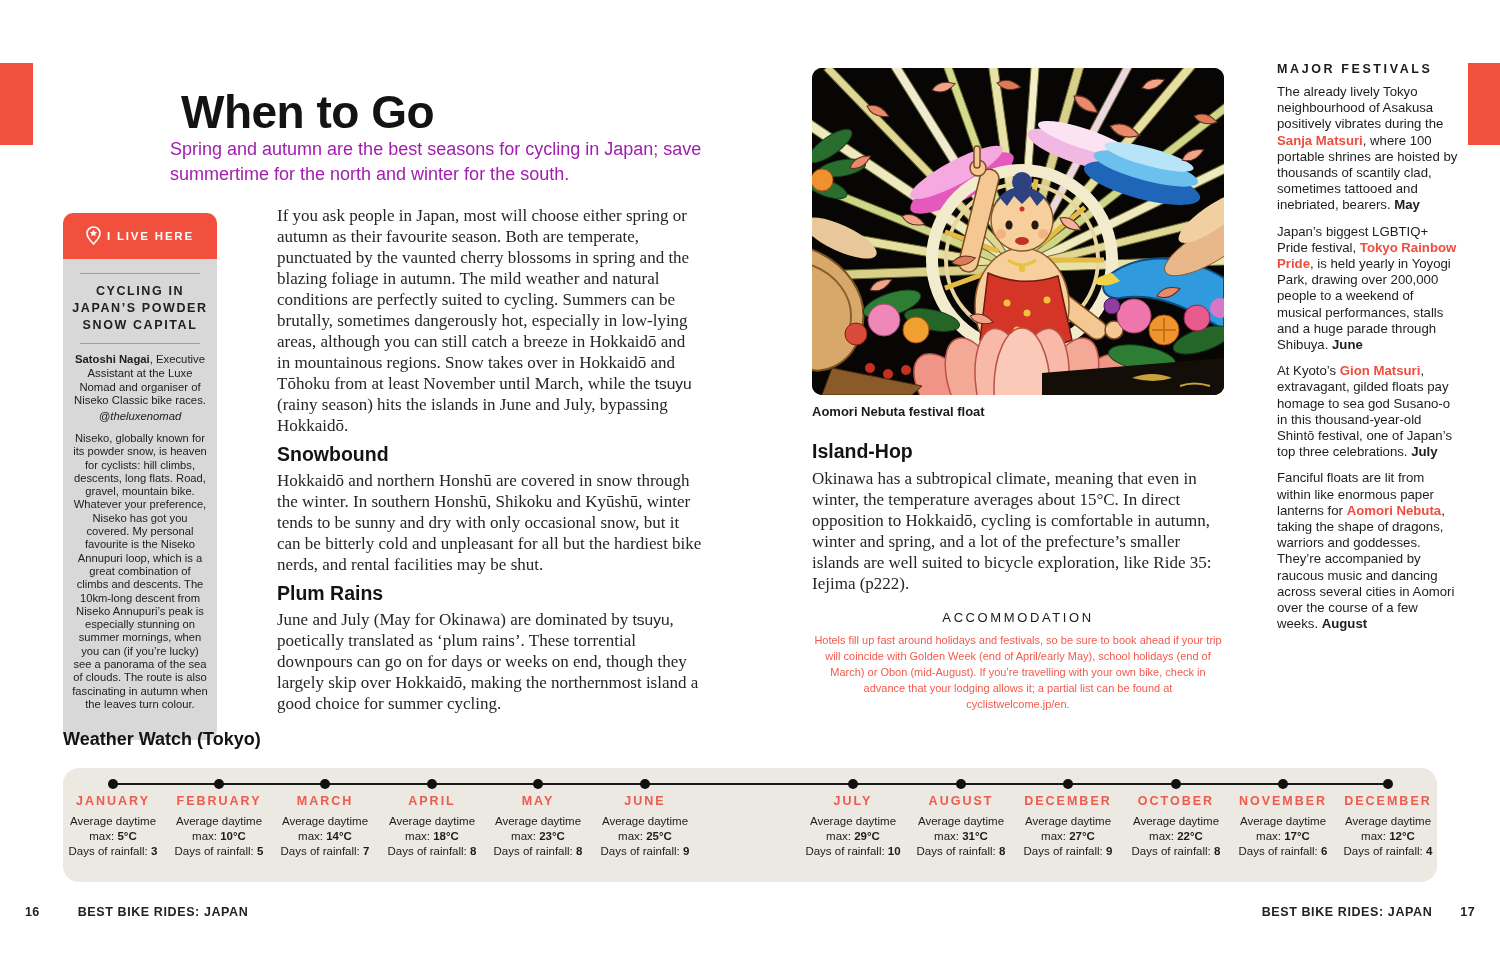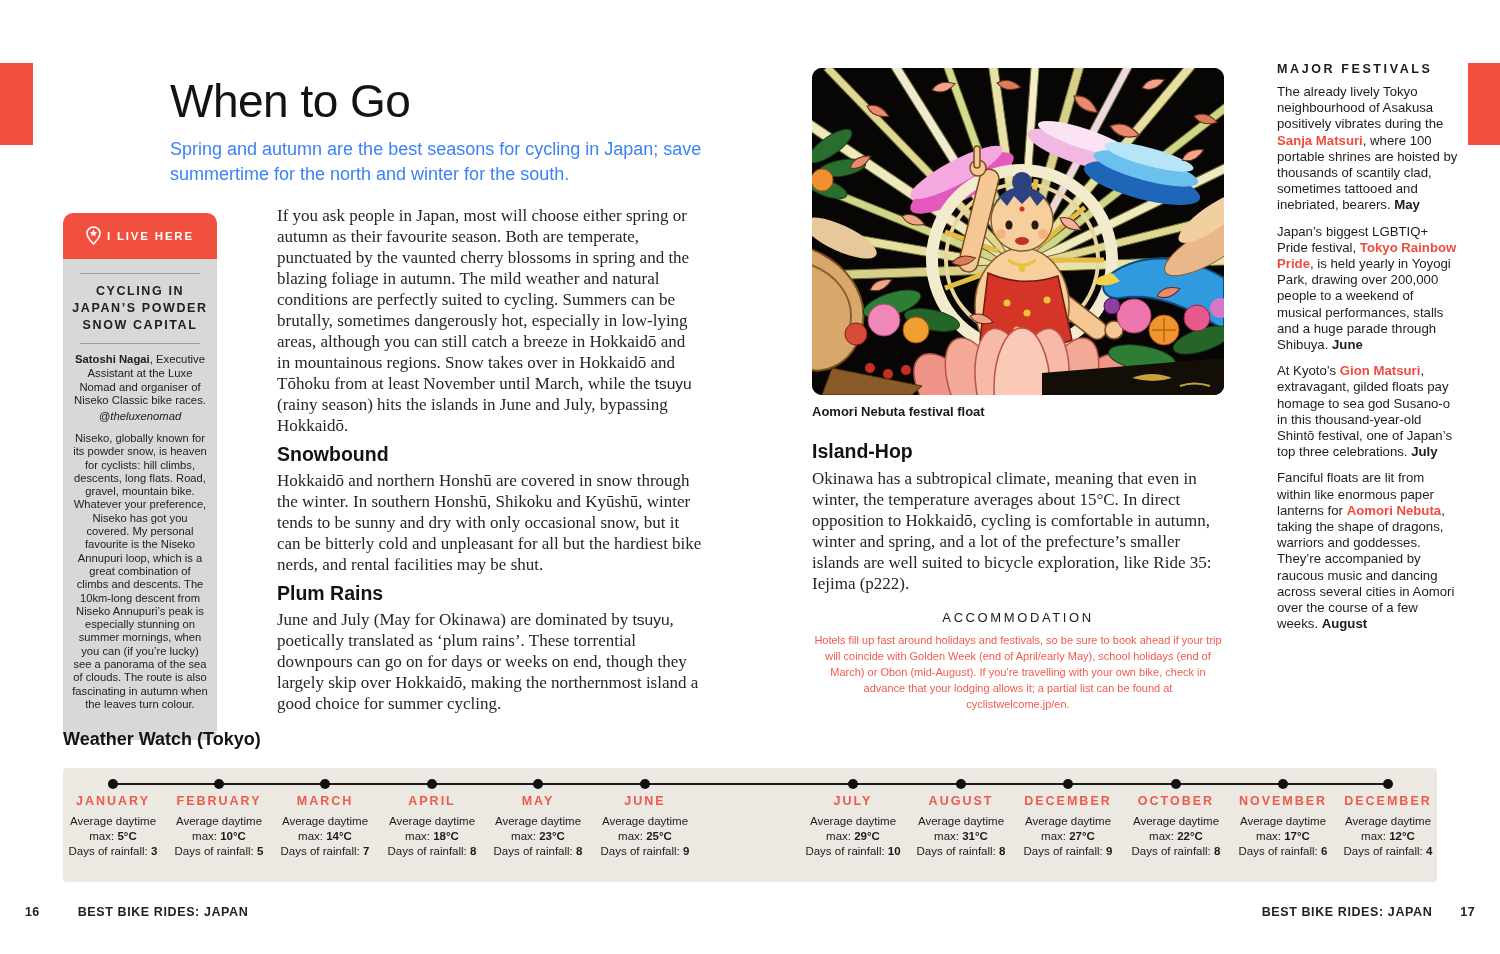--- a/index.html
+++ b/index.html
@@ -3,24 +3,24 @@
 <meta charset="utf-8">
 <style>
   html,body{margin:0;padding:0;background:#ffffff;}
   #page{position:relative;width:1500px;height:954px;background:#ffffff;overflow:hidden;
         font-family:"Liberation Sans",sans-serif;color:#1c1c1a;}
 
   .red-block{position:absolute;top:63px;height:82px;background:#f2503f;}
   .red-block.left{left:0;width:33px;}
   .red-block.right{right:0;width:32px;}
 
-  .page-title{position:absolute;left:170px;top:74px;font-size:46px;font-weight:400;
-              letter-spacing:-0.5px;color:#131313;margin:0;}
+  .page-title{position:absolute;left:170px;top:74px;font-size:46px;font-weight:700;
+              letter-spacing:-0.5px;color:#131313;margin:11px;}
   .intro{position:absolute;left:170px;top:137px;width:540px;font-size:18px;line-height:25px;
-         color:#3b82f6;margin:0;}
+         color:#a21caf;margin:0;}
 
   
   .live-box{position:absolute;left:63px;top:213px;width:154px;}
   .live-header{background:#f2503f;border-radius:10px 10px 0 0;height:46px;display:flex;
                align-items:center;justify-content:center;gap:6px;color:#fff;
                font-size:11.5px;font-weight:700;letter-spacing:1.8px;}
   .live-body{background:#d8d8d8;border-radius:0 0 10px 10px;padding:10px 9px 29px;text-align:center;}
   .live-rule{border:none;border-top:1.5px solid #9d9d9d;width:120px;margin:4px auto 9px;}
   .live-rule.below{margin:9px auto 9px;}
   .live-title{font-size:12.5px;font-weight:700;letter-spacing:1.6px;line-height:17px;margin:0;color:#202020;}
@@ -45,21 +45,21 @@
 
   
   .right-col{position:absolute;left:1277px;top:62px;width:181px;}
   .fest-h{font-size:12.5px;font-weight:700;letter-spacing:2.6px;margin:0 0 8px;color:#1b1b1b;}
   .fest-p{font-size:13.2px;line-height:16.2px;margin:0 0 10px;color:#1d1d1b;}
   .red-link{color:#f04c3e;font-weight:700;}
   .fest-month{font-weight:700;}
 
   
   .weather-title{position:absolute;left:63px;top:729px;font-size:18px;font-weight:700;margin:0;color:#131313;}
-  .weather-panel{position:absolute;left:63px;top:768px;width:1374px;height:114px;background:#ece8e2;border-radius:4px;}
+  .weather-panel{position:absolute;left:63px;top:768px;width:1374px;height:114px;background:#ece8e2;border-radius:16px;}
   .timeline-line{position:absolute;left:50px;right:49px;top:15px;height:2px;background:#1a1a1a;}
   .dot{position:absolute;top:11px;width:10px;height:10px;border-radius:50%;background:#111;}
   .month-cell{position:absolute;top:26px;width:130px;text-align:center;}
   .m-name{color:#ee5a4d;font-weight:700;font-size:12.5px;letter-spacing:2px;margin-bottom:6px;}
   .m-line{font-size:11.5px;line-height:15px;color:#1c1c1c;}
   .m-line b{font-weight:700;}
 
   
   .foot{position:absolute;top:905px;font-size:12.5px;letter-spacing:0.4px;color:#222;display:flex;align-items:baseline;}
   .foot-left{left:25px;gap:38px;}

